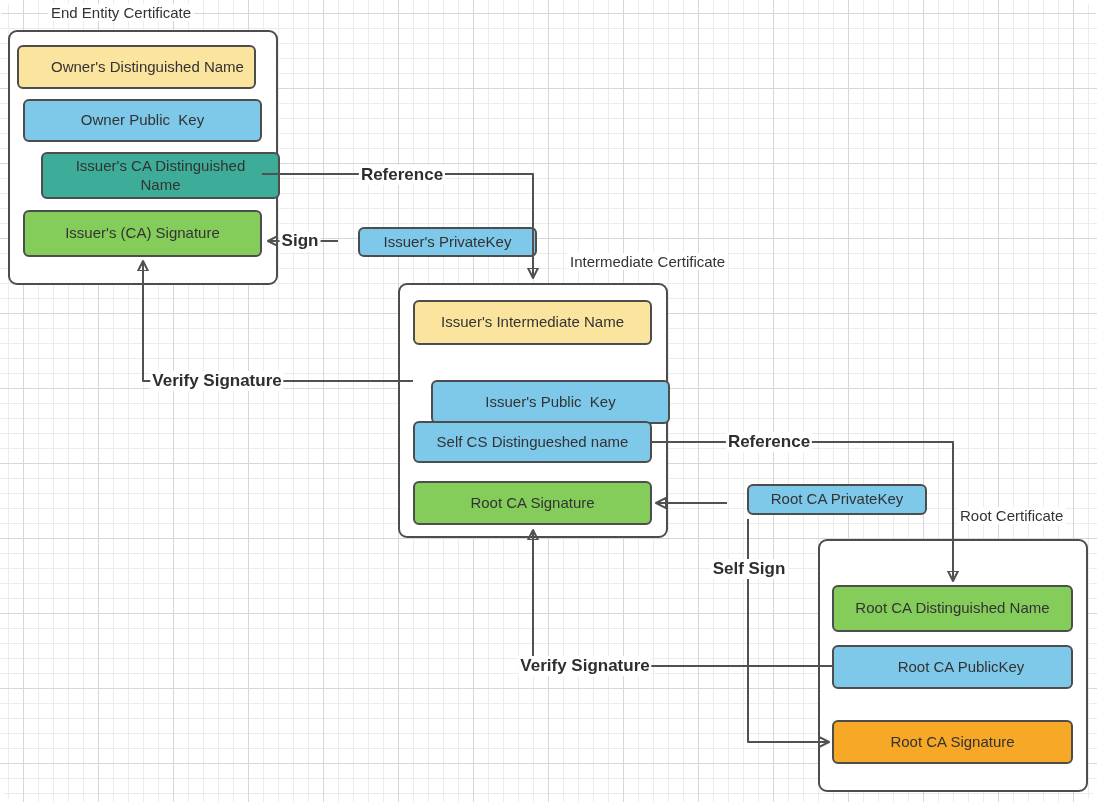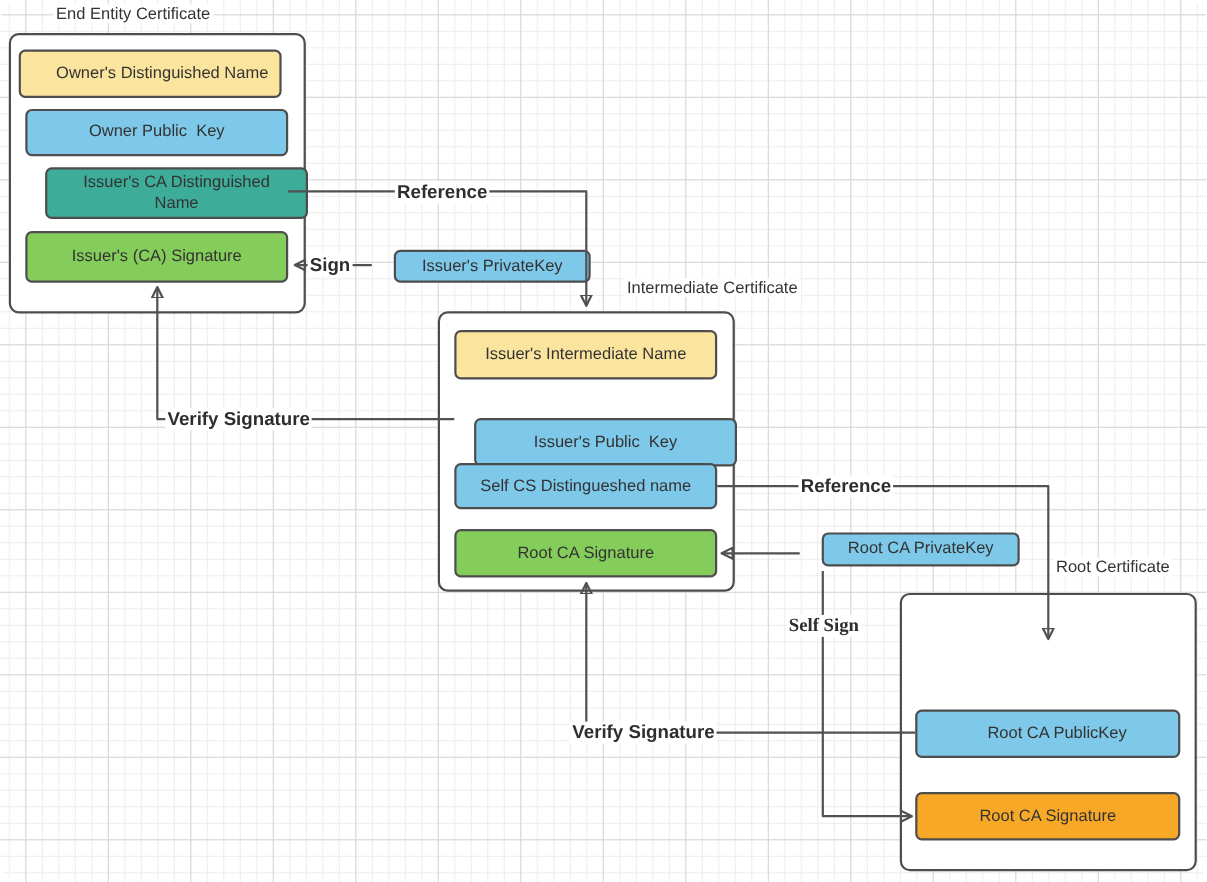--- a/index.html
+++ b/index.html
@@ -89,20 +89,21 @@
   <div class="container-box" style="left:398px;top:283px;width:270px;height:255px;"></div>
 
   <div class="node" style="left: 413px; top: 300px; width: 239px; height: 45px; background-color: rgb(251, 228, 158);">Issuer's Intermediate Name</div>
   <div class="node" style="left: 431px; top: 360px; width: 239px; height: 44px; background-color: rgb(126, 200, 234); margin-top: 20px;">Issuer's Public  Key</div>
   <div class="node" style="left: 413px; top: 421px; width: 239px; height: 42px; background-color: rgb(126, 200, 234);">Self CS Distingueshed name</div>
   <div class="node" style="left: 413px; top: 481px; width: 239px; height: 44px; background-color: rgb(132, 205, 90);">Root CA Signature</div>
 
   <div class="title" style="left:957px;top:507px;">Root Certificate</div>
   <div class="container-box" style="left:818px;top:539px;width:270px;height:253px;"></div>
 
+  <div class="node" style="left: 832px; top: 585px; width: 241px; height: 47px; background-color: rgb(132, 205, 90);">Root CA Distinguished Name</div>
   <div class="node" style="left: 832px; top: 645px; width: 241px; height: 44px; background-color: rgb(126, 200, 234); padding-left: 23px;">Root CA PublicKey</div>
   <div class="node" style="left: 832px; top: 720px; width: 241px; height: 44px; background-color: rgb(248, 168, 39);">Root CA Signature</div>
 
   <div class="node" style="left: 358px; top: 227px; width: 179px; height: 30px; background-color: rgb(126, 200, 234);">Issuer's PrivateKey</div>
   <div class="node" style="left: 727px; top: 484px; width: 180px; height: 31px; background-color: rgb(126, 200, 234); margin-left: 20px;">Root CA PrivateKey</div>
 
   <svg class="wires" width="1097" height="802">
     <defs>
       <marker id="arrow" viewBox="0 0 12 12" refX="10" refY="6" markerWidth="12" markerHeight="12" markerUnits="userSpaceOnUse" orient="auto">
         <path d="M0,1 L10,6 L0,11 Z" fill="#515151" stroke="none"></path>
@@ -114,16 +115,16 @@
     <path d="M652,442 L953,442 L953,581" marker-end="url(#arrow)"></path>
     <path d="M727,503 L656,503" marker-end="url(#arrow)"></path>
     <path d="M748,519 L748,742 L829,742" marker-end="url(#arrow)"></path>
     <path d="M832,666 L533,666 L533,530" marker-end="url(#arrow)"></path>
   </svg>
 
   <div class="edge-label" style="left:402px;top:175px;">Reference</div>
   <div class="edge-label" style="left:300px;top:241px;text-align:center;">Sign</div>
   <div class="edge-label" style="left:217px;top:381px;">Verify Signature</div>
   <div class="edge-label" style="left:769px;top:442px;">Reference</div>
-  <div class="edge-label" style="left:749px;top:569px;font-family:Liberation Serif, serif;">Self Sign</div>
+  <div class="edge-label" style="left:749px;top:569px;">Self Sign</div>
   <div class="edge-label" style="left:585px;top:666px;">Verify Signature</div>
 
 </div>
 
 </body></html>

